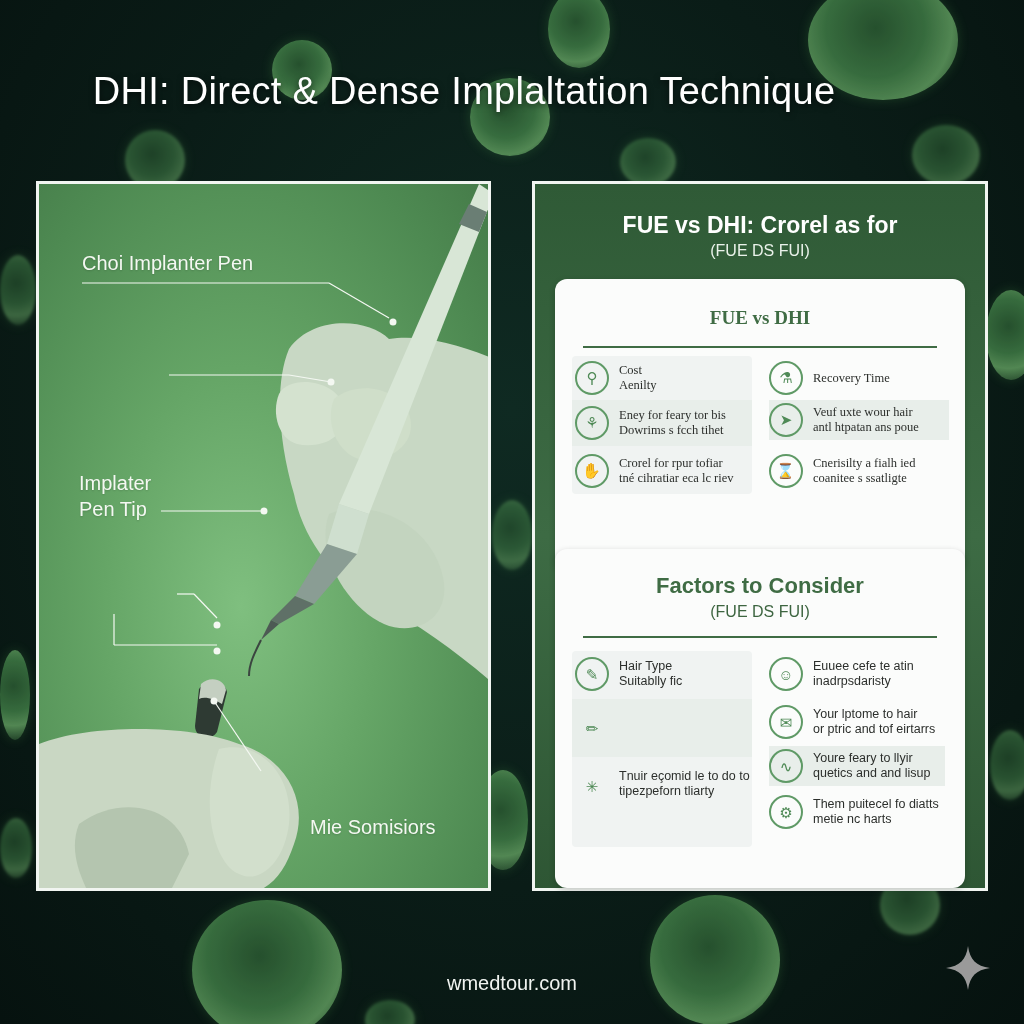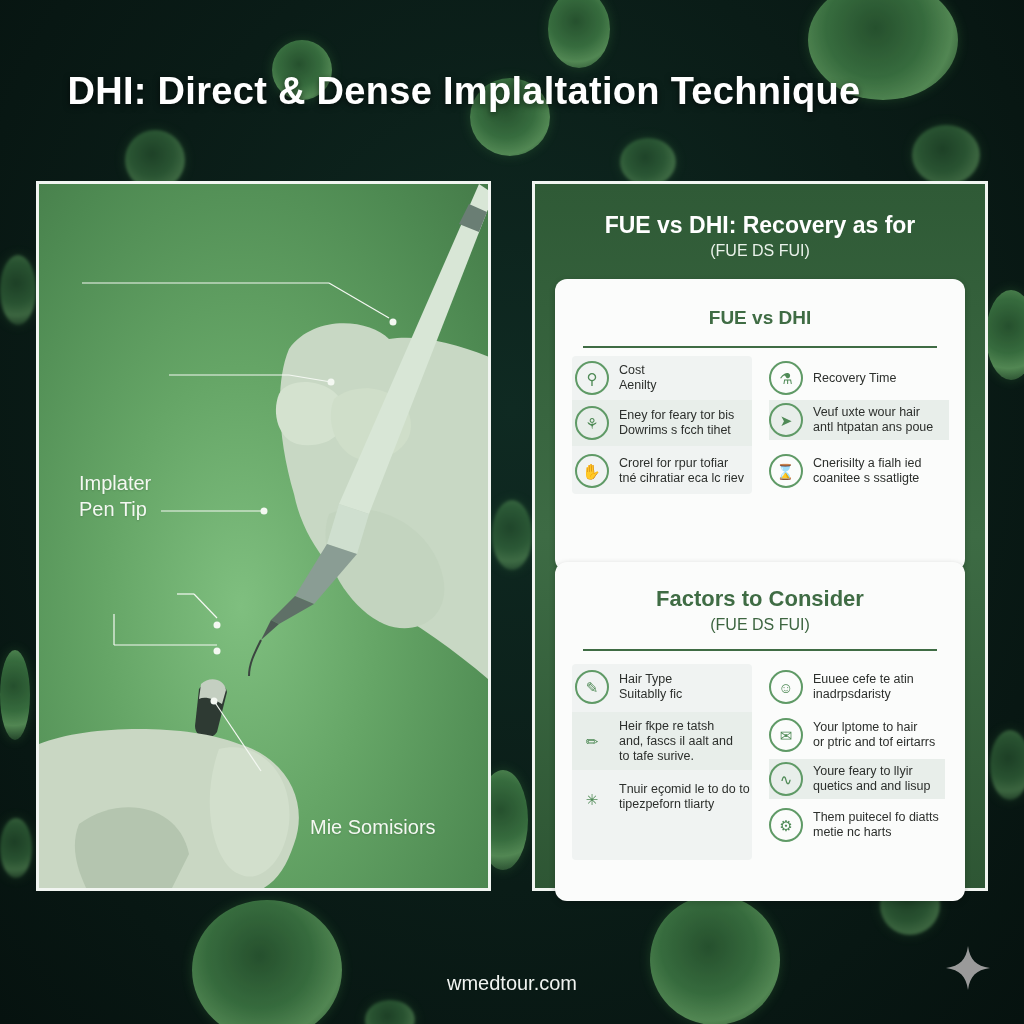--- a/index.html
+++ b/index.html
@@ -17,21 +17,21 @@
       box-shadow: 0 0 12px rgba(70,140,70,0.35);
       opacity: 0.85;
     }
     .cell.blur { filter: blur(1.5px); opacity: 0.6; }
 
     .page-title {
       position: absolute;
       top: 70px; left: 0; width: 928px;
       text-align: center;
       font-size: 38px;
-      font-weight: bold;
+      font-weight: normal;
       letter-spacing: 0.3px;
       color: #ffffff;
       text-shadow: 0 2px 6px rgba(0,0,0,0.6);
     }
 
     
     .photo-panel {
       position: absolute;
       left: 36px; top: 181px;
       width: 455px; height: 710px;
@@ -172,34 +172,37 @@
     <g fill="#f4f8f2">
       <circle cx="354" cy="138" r="3.5"></circle>
       <circle cx="292" cy="198" r="3.5"></circle>
       <circle cx="225" cy="327" r="3.5"></circle>
       <circle cx="178" cy="441" r="3.5"></circle>
       <circle cx="178" cy="467" r="3.5"></circle>
       <circle cx="175" cy="517" r="3.5"></circle>
     </g>
   </svg>
 
+  <div class="callout" style="left:43px;top:66px;">
+    <div>Choi Implanter Pen</div>
+  </div>
   <div class="callout" style="left:40px;top:286px;">
     <div>Implater</div>
     <div>Pen Tip</div>
   </div>
   <div class="callout" style="left:271px;top:614px;margin-top:16px;">
     <div>Mie Somisiors</div>
   </div>
 </div>
 
 <div class="compare-panel">
-  <div class="compare-title">FUE vs DHI: Recovery as for</div>
+  <div class="compare-title">FUE vs DHI: Crorel as for</div>
   <div class="compare-subtitle">(FUE DS FUI)</div>
 
-  <div class="card" style="top:95px;height:292px;">
+  <div class="card" style="top:95px;height:292px;font-family:Liberation Serif, serif;">
     <div class="card-title" style="top:28px;font-size:19px;">FUE vs DHI</div>
     <div class="card-rule" style="top:67px;"></div>
 
     <div class="col-bg" style="left:17px;top:77px;width:180px;height:138px;background:#f0f3f2;"></div>
 
     <div class="item" style="left:17px;top:77px;width:180px;height:44px;padding-left:3px;">
       <div class="ic">⚲</div>
       <div>
           <div>Cost</div>
           <div>Aenilty</div>
@@ -235,41 +238,36 @@
     </div>
     <div class="item" style="left:214px;top:169px;width:180px;height:46px;">
       <div class="ic">⌛</div>
       <div>
           <div>Cnerisilty a fialh ied</div>
           <div>coanitee s ssatligte</div>
         </div>
     </div>
   </div>
 
-  <div class="card" style="top:378px;height:339px;">
+  <div class="card" style="top:365px;height:339px;">
     <div class="card-title" style="top:24px;font-size:22px;">Factors to Consider</div>
     <div class="card-sub" style="top:54px;">(FUE DS FUI)</div>
     <div class="card-rule" style="top:87px;"></div>
 
     <div class="col-bg" style="left:17px;top:102px;width:180px;height:196px;background:#f0f3f2;"></div>
 
     <div class="item" style="left:17px;top:102px;width:180px;height:46px;padding-left:3px;">
       <div class="ic">✎</div>
       <div>
           <div>Hair Type</div>
           <div>Suitablly fic</div>
         </div>
     </div>
     <div class="item shaded" style="left:17px;top:150px;width:180px;height:58px;padding-left:3px;">
       <div class="ic plain">✏</div>
-      <div>
-          <div>Heir fkpe re tatsh</div>
-          <div>and, fascs il aalt and</div>
-          <div>to tafe surive.</div>
-        </div>
     </div>
     <div class="item" style="left:17px;top:212px;width:180px;height:50px;padding-left:3px;align-items:flex-start;padding-top:8px;">
       <div class="ic plain">✳</div>
       <div>
           <div>Tnuir eçomid le to do to</div>
           <div>tipezpeforn tliarty</div>
         </div>
     </div>
 
     <div class="item" style="left:214px;top:102px;width:180px;height:46px;">

